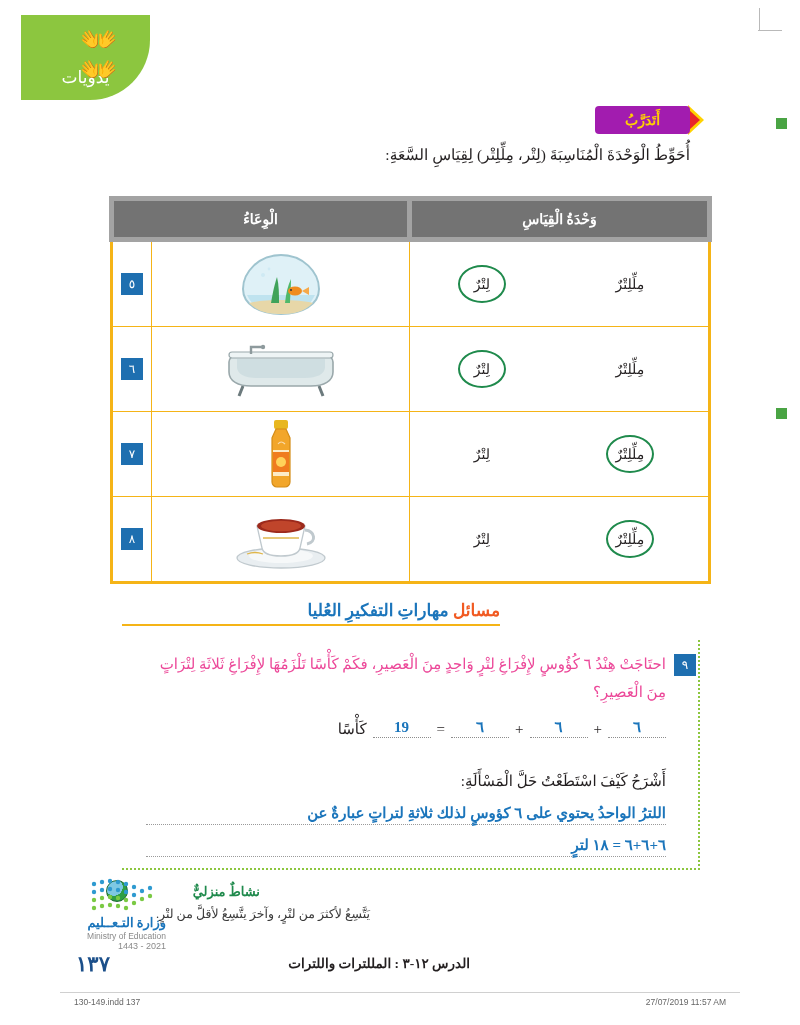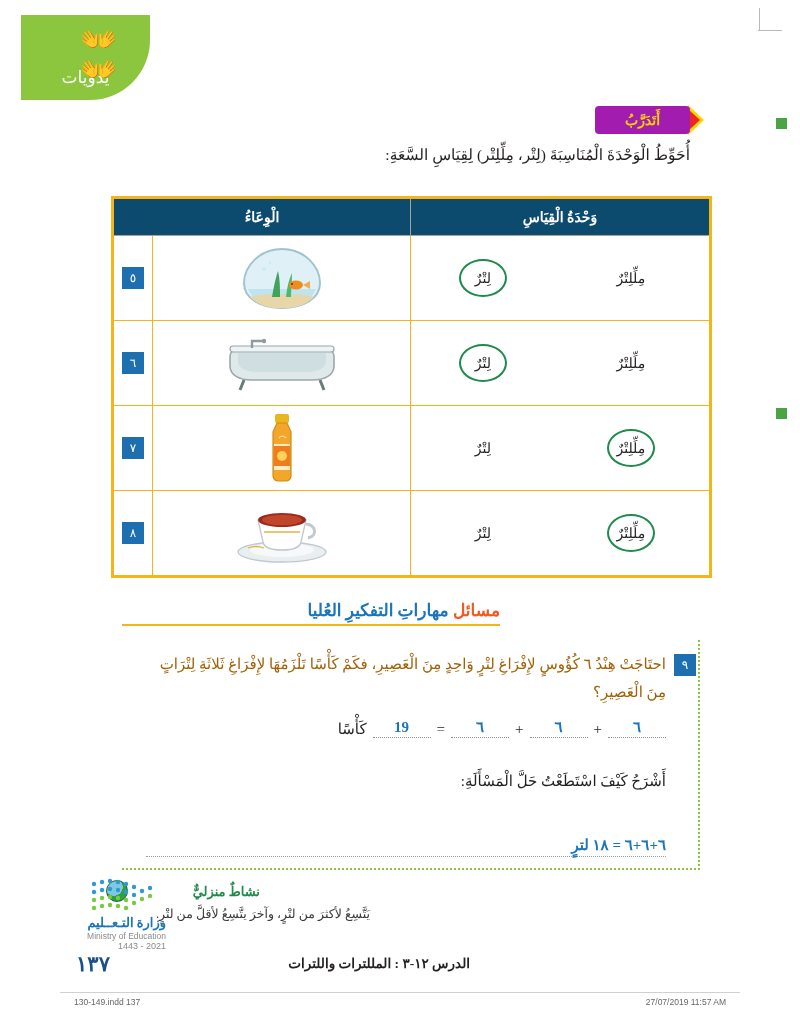--- a/index.html
+++ b/index.html
@@ -57,22 +57,22 @@
     font-size:15.5px;color:#231f20;
   }
 
   
   .tbl{
     position:absolute;right:88px;top:196px;width:600px;
     border:3px solid #f5b417;border-collapse:collapse;
     table-layout:fixed;background:#fff;
   }
   .tbl th{
-    background:#0c4a6e;color:#fff;font-size:14px;font-weight:bold;
-    height:34px;border:1px solid #a3a3a3;
+    background:#737373;color:#fff;font-size:14px;font-weight:bold;
+    height:34px;border:5px solid #a3a3a3;
   }
   .tbl td{
     border:1px solid #f5b417;height:82px;vertical-align:middle;
   }
   .col-num{width:40px;}
   .col-img{width:258px;}
   .col-units{width:300px;}
 
   .num-badge{
     width:22px;height:22px;background:#1e6fb0;color:#fff;
@@ -111,21 +111,21 @@
     border-right:2px dotted #8cc63f;border-bottom:2px dotted #8cc63f;
     box-sizing:border-box;
   }
   .prob-badge{
     position:absolute;right:104px;top:654px;width:22px;height:22px;
     background:#1e6fb0;color:#fff;font-size:12px;
     display:flex;align-items:center;justify-content:center;
   }
   .prob-text{
     position:absolute;right:134px;top:650px;width:520px;text-align:right;
-    font-size:15px;line-height:28px;color:#a16207;
+    font-size:15px;line-height:28px;color:#ec4899;
   }
   .eqline{
     position:absolute;right:134px;top:718px;width:520px;
     display:flex;align-items:flex-end;justify-content:flex-start;gap:6px;
     font-size:15px;color:#231f20;direction:rtl;
   }
   .eqline .blank{
     border-bottom:1px dotted #8d8d8d;min-width:58px;text-align:center;
     color:#1b75bb;font-weight:bold;padding-bottom:1px;
   }
@@ -346,20 +346,21 @@
     <span>+</span>
     <span class="blank">٦</span>
     <span>+</span>
     <span class="blank">٦</span>
     <span>=</span>
     <span class="blank">19</span>
     <span>كَأْسًا</span>
   </div>
 
   <div class="explain-q">أَشْرَحُ كَيْفَ اسْتَطَعْتُ حَلَّ الْمَسْأَلَةِ:</div>
+  <div class="answer-1">اللترُ الواحدُ يحتوي على ٦ كؤوسٍ لذلك ثلاثةِ لتراتٍ عبارةٌ عن</div>
   <div class="answer-2">٦+٦+٦ = ١٨ لترٍ</div>
 
   <div class="home-globe"></div>
   <div class="home-title">نشاطٌ منزليٌّ</div>
   <div class="home-lines">
     <div>يَتَّسِعُ لأكثرَ من لتْرٍ، وآخرَ يتَّسِعُ لأقلَّ من لتْرٍ.</div>
   </div>
 
   <svg class="moe-dots" viewBox="0 0 72 34">
     <g fill="#2e9ad0">

